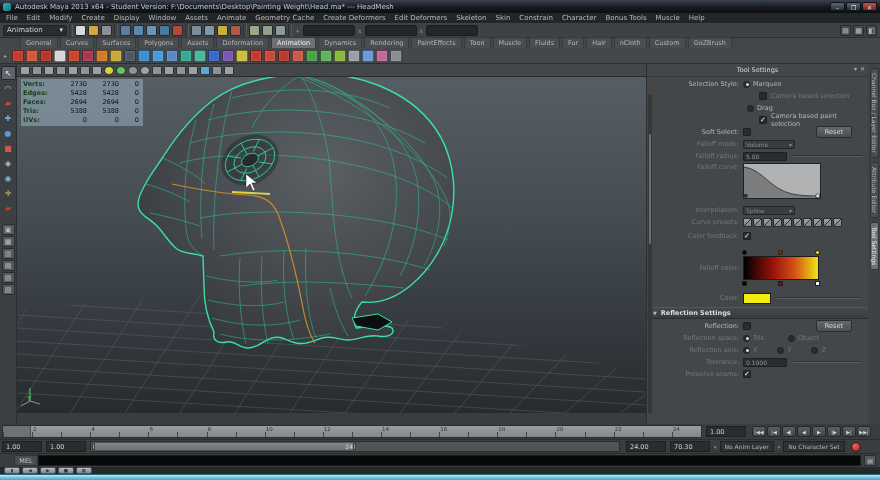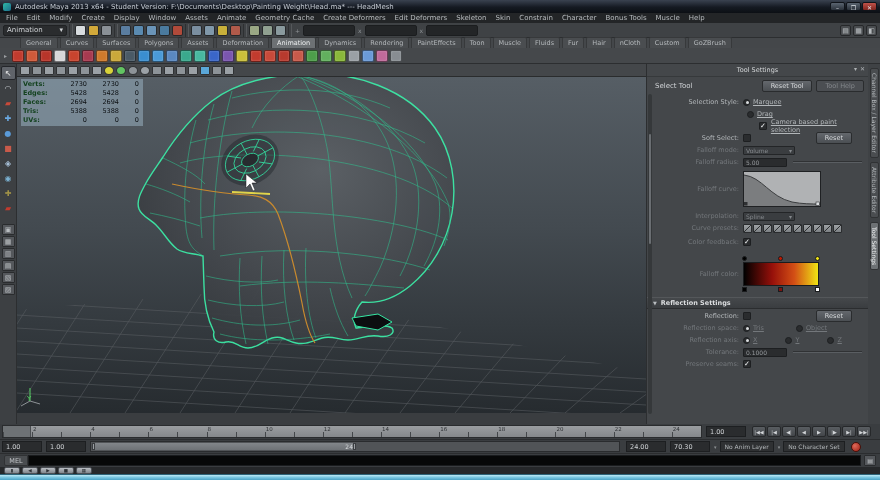--- a/index.html
+++ b/index.html
@@ -61,21 +61,21 @@
   .tp-btn{height:12px;padding:0 8px;margin-left:4px;background:linear-gradient(180deg,#64686d,#4b4f53);border:1px solid #2a2c2e;border-radius:2px;color:#d7dadc;font-size:6.5px;line-height:11px;}
   .tp-btn.dim{color:#84888c;background:#4b4e52;}
   .sec-hdr{height:12px;background:linear-gradient(180deg,#45484b,#3a3d40);border-top:1px solid #54575a;border-bottom:1px solid #2b2d2f;display:flex;align-items:center;padding-left:6px;color:#dcdee0;font-weight:bold;font-size:6.5px;gap:4px;}
   .sec-arrow{color:#b9bdc0;font-size:5px;}
   .tsrow{display:flex;align-items:center;height:10px;margin-top:2px;}
   .tslabel{width:96px;text-align:right;padding-right:4px;color:#b2b6b9;font-size:6.5px;white-space:nowrap;}
   .tslabel.dim{color:#73777b;}
   .checkbox{width:8px;height:8px;background:#2a2c2e;border:1px solid #1d1f21;border-radius:1px;color:#f0f2f4;font-size:7px;line-height:7px;text-align:center;}
   .radio{width:7px;height:7px;border-radius:50%;background:#2a2c2e;border:1px solid #1d1f21;margin-right:3px;position:relative;}
   .radio.sel::after{content:"";position:absolute;left:1.5px;top:1.5px;width:3px;height:3px;border-radius:50%;background:#d9dcde;}
-  .opt-label{color:#b2b6b9;font-size:6.5px;margin-right:18px;text-decoration:underline;}
+  .opt-label{color:#b2b6b9;font-size:6.5px;margin-right:10px;}
   .opt-label.dim{color:#73777b;}
   .ts-field{width:44px;height:9px;background:#2a2c2e;border:1px solid #1d1f21;border-radius:1px;color:#95999d;font-size:6px;padding:0 2px;line-height:8px;}
   .ts-drop{width:52px;height:9px;background:#3a3d40;border:1px solid #232527;border-radius:1px;color:#84888c;font-size:6px;padding:0 2px;line-height:8px;display:flex;justify-content:space-between;}
   .groove{flex:1;height:2px;background:#303234;border-bottom:1px solid #5a5e62;margin:0 6px 0 6px;}
   .preset-btn{width:9px;height:9px;margin-right:1px;background:
     linear-gradient(135deg,transparent 44%,#2e3032 46%,#2e3032 54%,transparent 56%),
     linear-gradient(180deg,#9ea2a5,#7e8285);border:1px solid #2a2c2e;border-radius:1px;}
   #ramp{position:relative;width:76px;height:24px;background:linear-gradient(90deg,#000 0%,#96100a 38%,#d34f15 68%,#f0e414 100%);border:1px solid #1a1c1e;}
   .ramp-dot{position:absolute;width:5px;height:5px;border-radius:50%;border:1px solid #1a1c1e;top:-7px;}
   .ramp-sq{position:absolute;width:5px;height:5px;border:1px solid #1a1c1e;bottom:-7px;}
@@ -99,21 +99,21 @@
   #rangerow{left:0;top:439px;width:880px;height:14px;background:#3a3d40;display:flex;align-items:center;padding:0 2px;border-top:1px solid #2b2d2f;}
   .rfield{width:40px;height:11px;background:#2a2c2e;border:1px solid #1d1f21;color:#cfd2d5;font-size:6.5px;line-height:10px;padding:0 3px;margin-right:4px;}
   #rangetrack{position:relative;width:530px;height:11px;background:#515457;border:1px solid #2a2c2e;margin-right:6px;}
   #rangebar{position:absolute;left:1px;top:1px;width:264px;height:7px;background:linear-gradient(180deg,#82868a,#6e7276);display:flex;align-items:center;justify-content:flex-end;color:#d8dbde;font-size:6px;padding-right:3px;}
   .rhandle{position:absolute;top:1px;width:3px;height:7px;background:#9a9ea2;border:1px solid #3a3d40;}
   .rdrop{height:11px;background:#2f3133;border:1px solid #1d1f21;color:#b4b8bb;font-size:6px;line-height:10px;padding:0 4px;margin-right:4px;white-space:nowrap;}
   #autokey{width:10px;height:10px;border-radius:50%;background:radial-gradient(circle at 35% 35%,#e06a5a,#9e1f14);border:1px solid #4a0f08;margin-left:2px;}
   .tiny-arrow{color:#8d9194;font-size:5px;margin-right:3px;}
   
   #cmdrow{left:0;top:453px;width:880px;height:14px;background:#3a3d40;display:flex;align-items:center;padding:0 4px;border-top:1px solid #2b2d2f;}
-  #mel-label{width:24px;color:#c3c6c9;font-size:6.5px;background:#4a4d50;border:1px solid #303234;height:11px;line-height:10px;text-align:center;border-radius:2px 0 0 2px;}
+  #mel-label{width:24px;color:#c3c6c9;font-size:6.5px;background:#4a4d50;border:1px solid #303234;height:11px;line-height:10px;text-align:center;border-radius:2px 0 0 2px;margin-left:10px;}
   #mel-input{flex:1;height:11px;background:#070808;border:1px solid #1a1c1e;color:#cccccc;font-size:6.5px;padding:0 3px;}
   #cmd-icon{width:12px;height:11px;margin-left:3px;background:#55585c;border:1px solid #2a2c2e;border-radius:1px;color:#c6c9cc;font-size:6px;text-align:center;line-height:10px;}
   
   #videobar{left:0;top:467px;width:880px;height:13px;background:#26282a;}
   #vb-controls{position:absolute;left:4px;top:0px;display:flex;gap:2px;}
   .vb-btn{width:16px;height:7px;background:linear-gradient(180deg,#b9bdc2,#82878d);border:1px solid #4a4e54;border-radius:2px;font-size:4.5px;color:#2e3236;text-align:center;line-height:6px;}
   #vb-progress{position:absolute;left:0;top:7px;width:880px;height:6px;background:linear-gradient(180deg,#bfeaf6 0%,#7cc8e2 45%,#4da4c6 100%);border-top:1px solid #2e6478;}
   svg{display:block;}
 </style>
 </head>
@@ -480,31 +480,29 @@
   </div>
 
   <div id="toolpanel" class="abs">
     <div id="tp-header">
       <span>Tool Settings</span>
       <span class="hicons">
         <span>▾</span>
         <span>✕</span>
       </span>
     </div>
-    <div id="tp-toolrow">
-      <span id="tp-toolname">Select Tool</span>
-      <span style="flex:1"></span>
-      <div class="tp-btn">Reset Tool</div>
-      <div class="tp-btn dim">Tool Help</div>
-    </div>
 
     <div class="tsrow">
       <span class="tslabel">Selection Style:</span>
       <span class="radio sel"></span>
       <span class="opt-label">Marquee</span>
+    </div>
+    <div class="tsrow" style="padding-left:112px;">
+      <span class="checkbox"></span>
+      <span class="opt-label dim" style="margin-left:4px;">Camera based selection</span>
     </div>
     <div class="tsrow" style="padding-left:100px;">
       <span class="radio"></span>
       <span class="opt-label">Drag</span>
     </div>
     <div class="tsrow" style="padding-left:112px;">
       <span class="checkbox">✓</span>
       <span class="opt-label" style="margin-left:4px;">Camera based paint selection</span>
     </div>
 
@@ -519,21 +517,21 @@
       <div class="ts-drop">
         <span>Volume</span>
         <span>▾</span>
       </div>
     </div>
     <div class="tsrow">
       <span class="tslabel dim">Falloff radius:</span>
       <div class="ts-field">5.00</div>
       <div class="groove"></div>
     </div>
-    <div class="tsrow" style="height:40px;align-items:center;">
+    <div class="tsrow" style="height:40px;align-items:flex-start;">
       <span class="tslabel dim">Falloff curve:</span>
       <div class="curvebox" style="width:78px;height:36px;">
         <svg width="76" height="34" viewBox="0 0 76 34">
           <path d="M0,3 C18,5 26,25 48,30 C58,32 68,32 76,32 L76,34 L0,34 Z" fill="#7b7d7f"></path>
           <path d="M0,3 C18,5 26,25 48,30 C58,32 68,32 76,32" fill="none" stroke="#3a3c3e" stroke-width="1"></path>
           <rect x="0" y="30" width="3.5" height="3.5" fill="#2e3032"></rect>
           <rect x="72" y="30" width="3.5" height="3.5" fill="#dcdee0" stroke="#2e3032" stroke-width="0.6"></rect>
         </svg>
       </div>
     </div>
@@ -567,20 +565,25 @@
       <span class="tslabel dim">Falloff color:</span>
       <div id="ramp">
         <div class="ramp-dot" style="left:-2px;background:#000;"></div>
         <div class="ramp-dot" style="left:34px;background:#c01800;"></div>
         <div class="ramp-dot" style="left:71px;background:#f0e414;"></div>
         <div class="ramp-sq" style="left:-2px;background:#000;"></div>
         <div class="ramp-sq" style="left:34px;background:#7a1410;"></div>
         <div class="ramp-sq" style="left:71px;background:#fff;"></div>
       </div>
     </div>
+    <div class="tsrow" style="margin-top:6px;">
+      <span class="tslabel dim">Color:</span>
+      <div id="colorswatch"></div>
+      <div class="groove"></div>
+    </div>
 
     <div class="sec-hdr" style="margin-top:4px;">
       <span class="sec-arrow">▼</span>
       <span>Reflection Settings</span>
     </div>
     <div class="tsrow">
       <span class="tslabel">Reflection:</span>
       <span class="checkbox"></span>
       <span style="flex:1"></span>
       <div class="tp-btn" style="margin-right:16px;">Reset</div>

